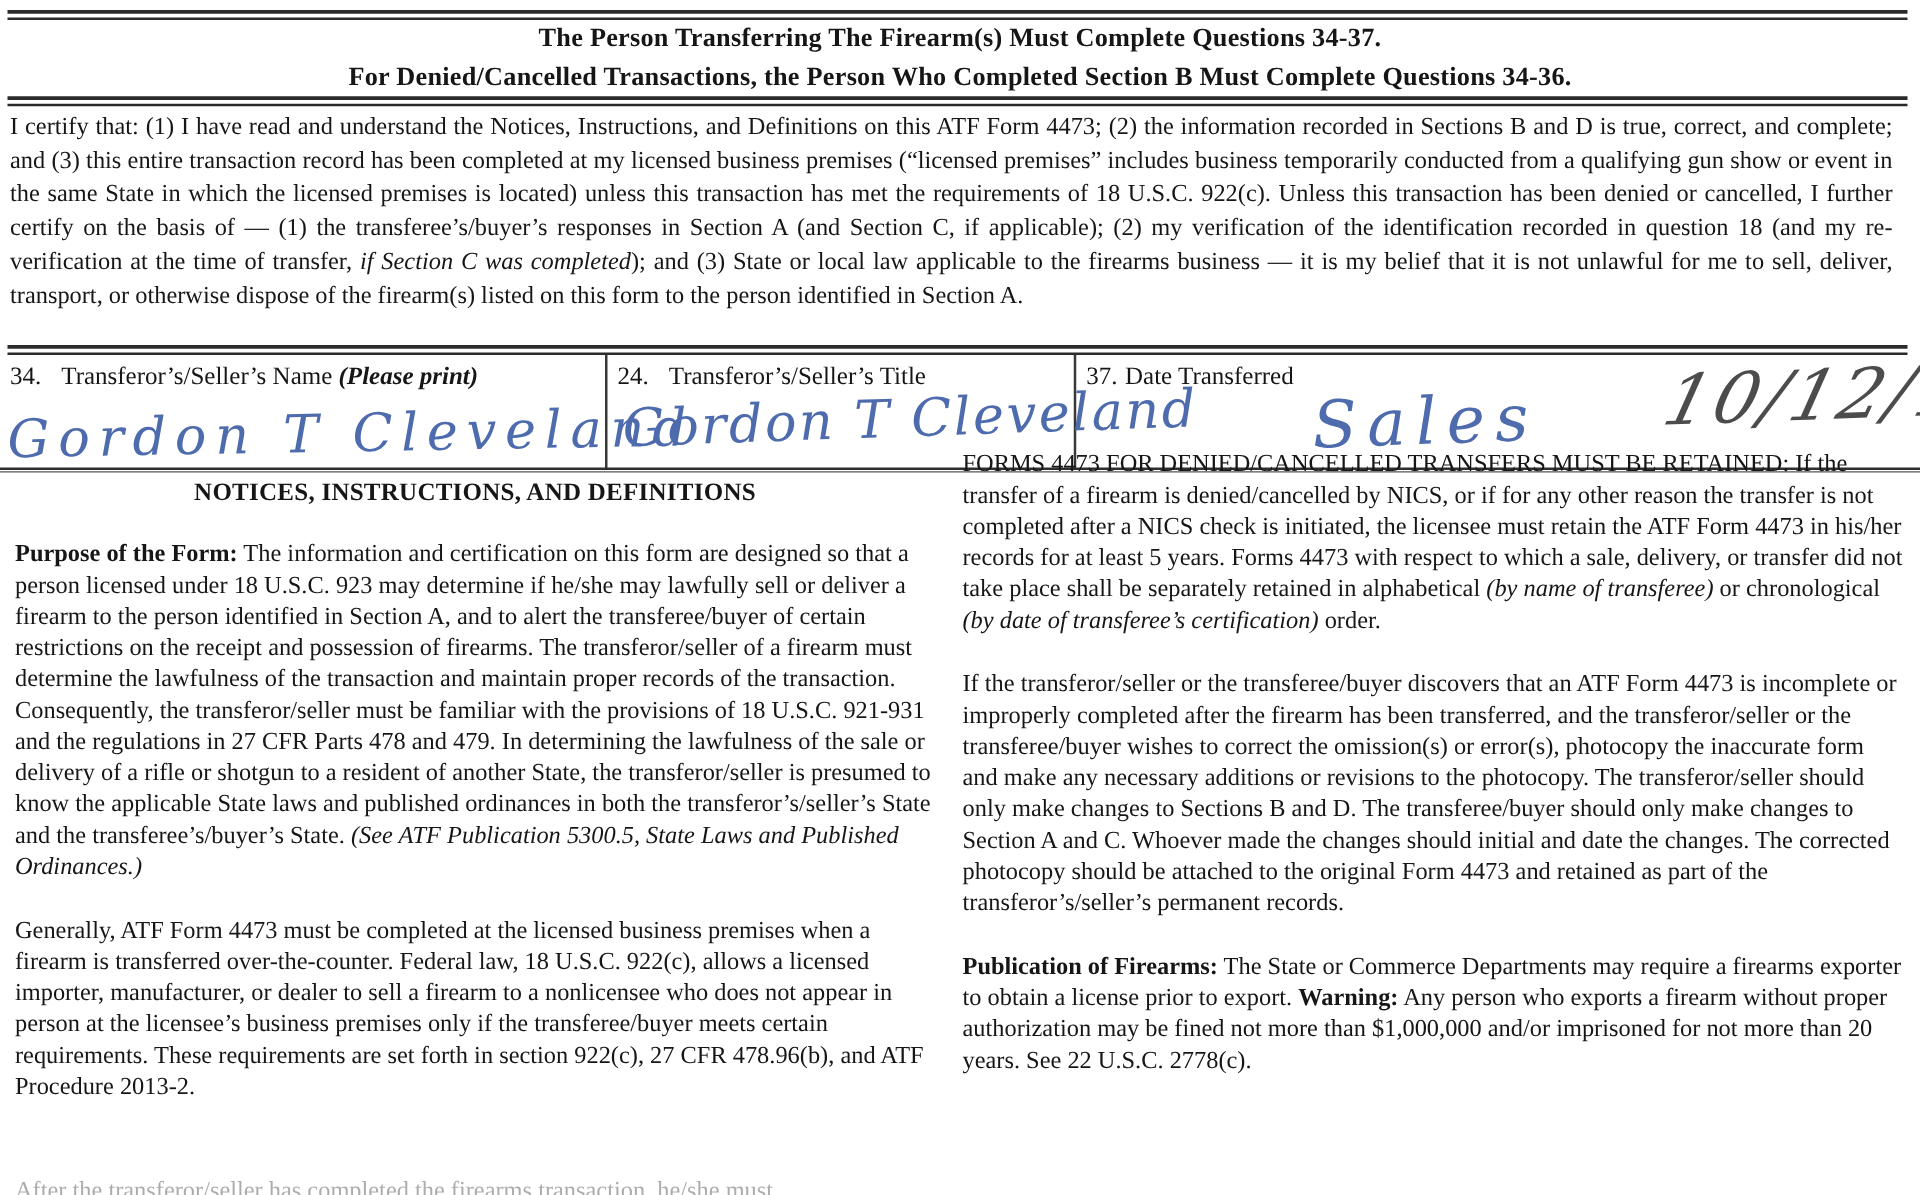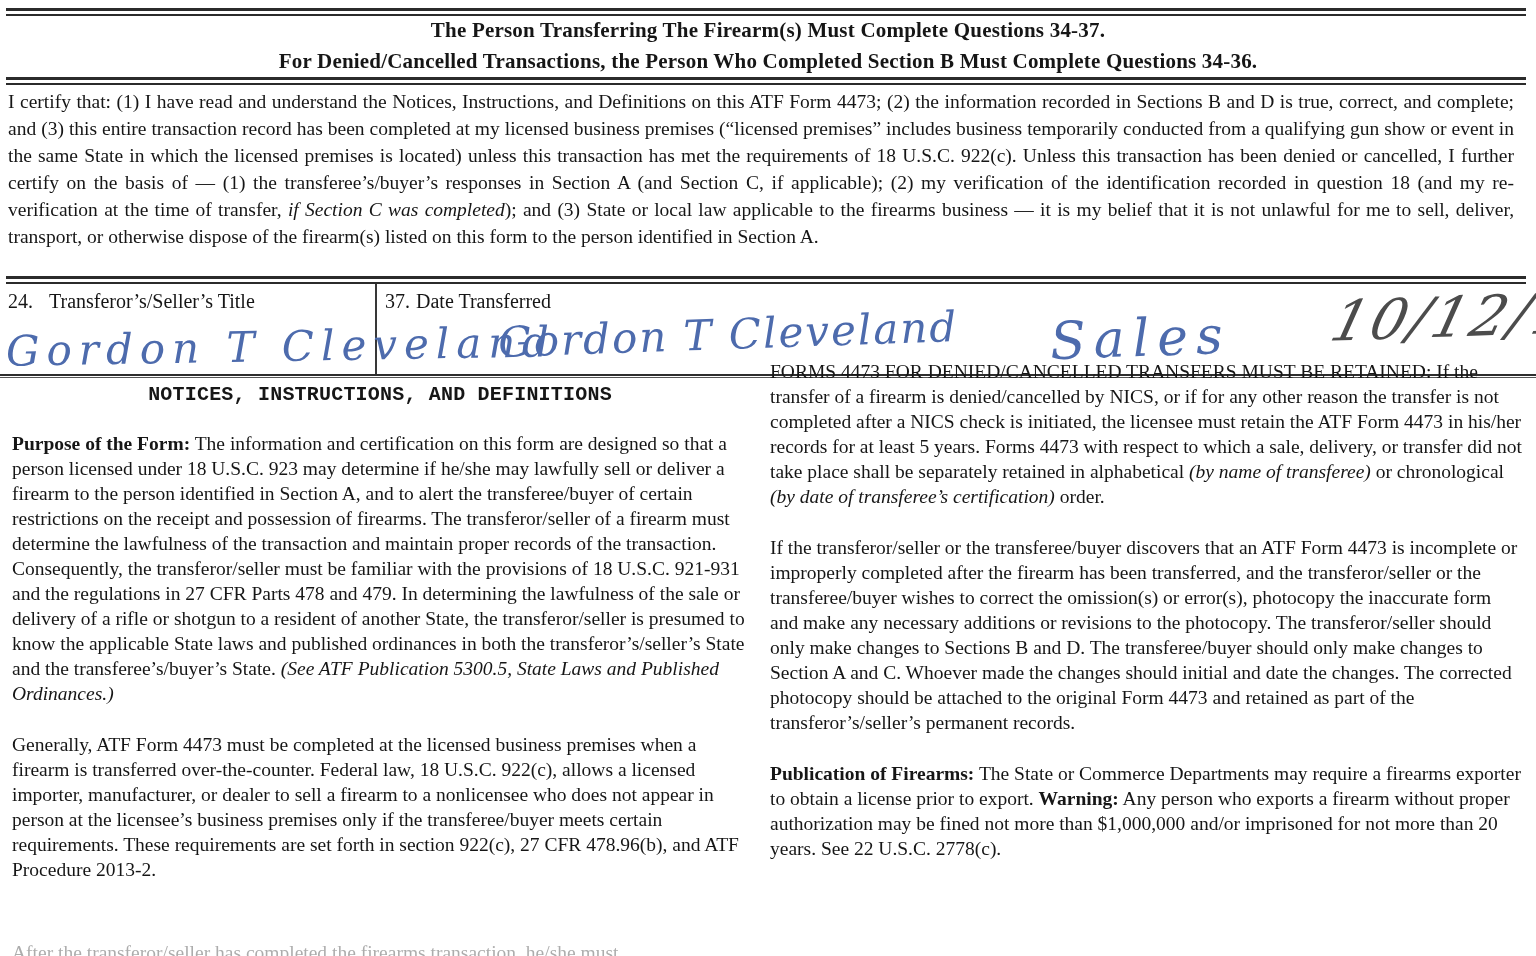--- a/index.html
+++ b/index.html
@@ -37,21 +37,21 @@
     color:var(--ink-blue, #4d6bad);
   }
   .hw-name { left:6px; top:322px; font-size:42px; letter-spacing:7px; transform:rotate(-1deg); }
   .hw-sig  { left:498px; top:310px; font-size:42px; letter-spacing:2px; transform:rotate(-2deg); }
   .hw-title{ left:1050px; top:308px; font-size:52px; letter-spacing:8px; transform:rotate(-2deg); }
   .hw-date { left:1334px; top:284px; font-size:56px; letter-spacing:3px;
              color:var(--ink-dark, #4c4c4c); transform:skewX(-16deg) rotate(-2deg); }
   .col { position:absolute; font-size:19.5px; line-height:25px; }
   .col-left  { left:12px;  top:382px; width:736px; }
   .col-right { left:770px; top:359px; width:752px; }
-  .col-heading { text-align:center; font-weight:bold; font-size:20px; margin-bottom:24px; letter-spacing:.2px;font-family:Liberation Mono, monospace; }
+  .col-heading { text-align:center; font-weight:bold; font-size:20px; margin-bottom:24px; letter-spacing:.2px; }
   .col p { margin-bottom:26px; }
   .col p:last-child { margin-bottom:0; }
   .b { font-weight:bold; }
   .i { font-style:italic; }
   .clipped-line {
     position:absolute; left:12px; top:942px; width:736px;
     font-size:19.5px; color:#6a6a6a; opacity:.55; white-space:nowrap;
   }
 </style>
 </head>
@@ -62,20 +62,24 @@
   <div class="rule" style="top:8px"></div>
   <div class="hdr" style="top:18px">The Person Transferring The Firearm(s) Must Complete Questions 34-37.</div>
   <div class="hdr" style="top:49px">For Denied/Cancelled Transactions, the Person Who Completed Section B Must Complete Questions 34-36.</div>
   <div class="rule" style="top:77px"></div>
 
   <div class="cert"><span>I certify that:  (1) I have read and understand the Notices, Instructions, and Definitions on this ATF Form 4473; (2) the information recorded in Sections B and D is true, correct, and complete; and (3) this entire transaction record has been completed at my licensed business premises (“licensed premises” includes business temporarily conducted from a qualifying gun show or event in the same State in which the licensed premises is located) unless this transaction has met the requirements of 18 U.S.C. 922(c).  Unless this transaction has been denied or cancelled, I further certify on the basis of — (1) the transferee’s/buyer’s responses in Section A (and Section C, if applicable); (2) my verification of the identification recorded in question 18 (and my re-verification at the time of transfer, </span><span class="i">if Section C was completed</span><span>); and (3) State or local law applicable to the firearms business — it is my belief that it is not unlawful for me to sell, deliver, transport, or otherwise dispose of the firearm(s) listed on this form to the person identified in Section A.</span></div>
 
   <div class="rule" style="top:276px"></div>
 
   <div class="fields-row">
+    <div class="cell c34">
+      <span class="num">34.</span><span class="lbl">Transferor’s/Seller’s Name</span>
+      <span class="note">(Please print)</span>
+    </div>
     <div class="cell c36">
       <span class="num">24.</span><span class="lbl">Transferor’s/Seller’s Title</span>
     </div>
     <div class="cell c37">
       <span class="num">37.</span><span class="lbl">Date Transferred</span>
     </div>
   </div>
   <div class="row-bottom"></div>
 
   <div class="hw hw-name">Gordon T Cleveland</div>

